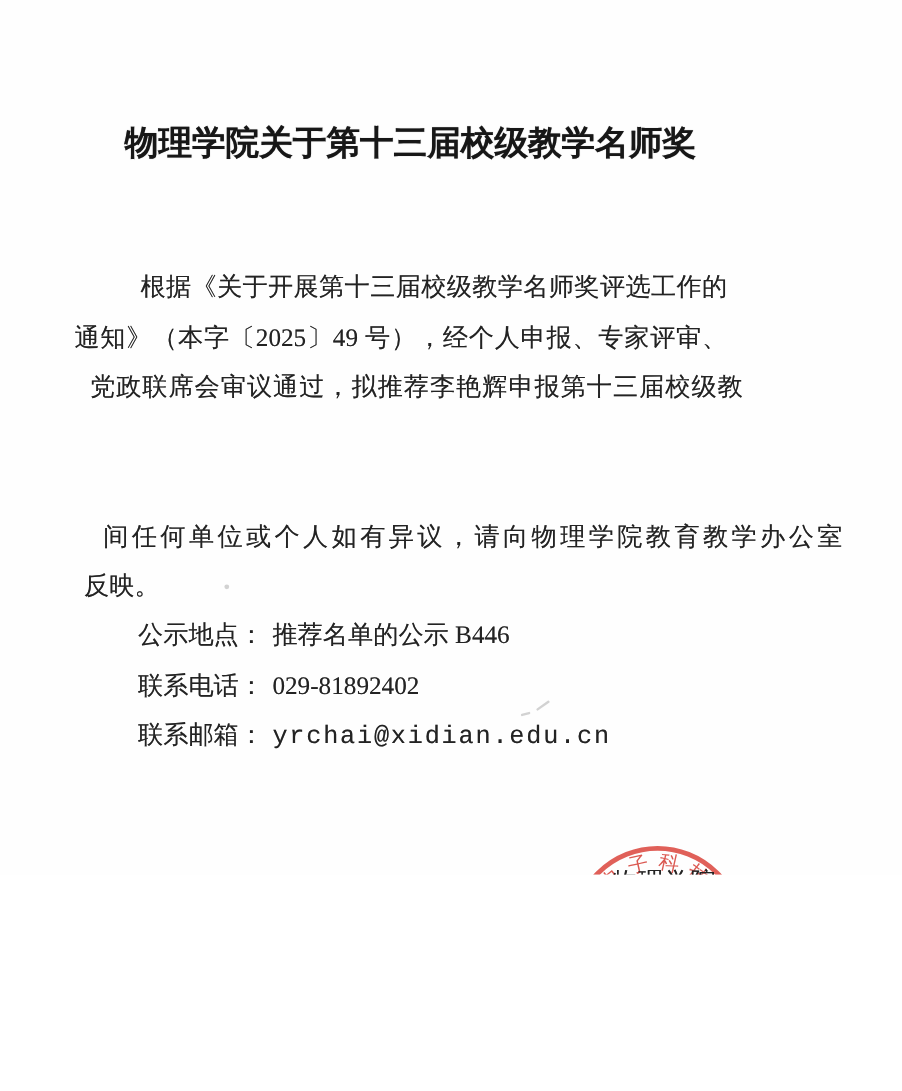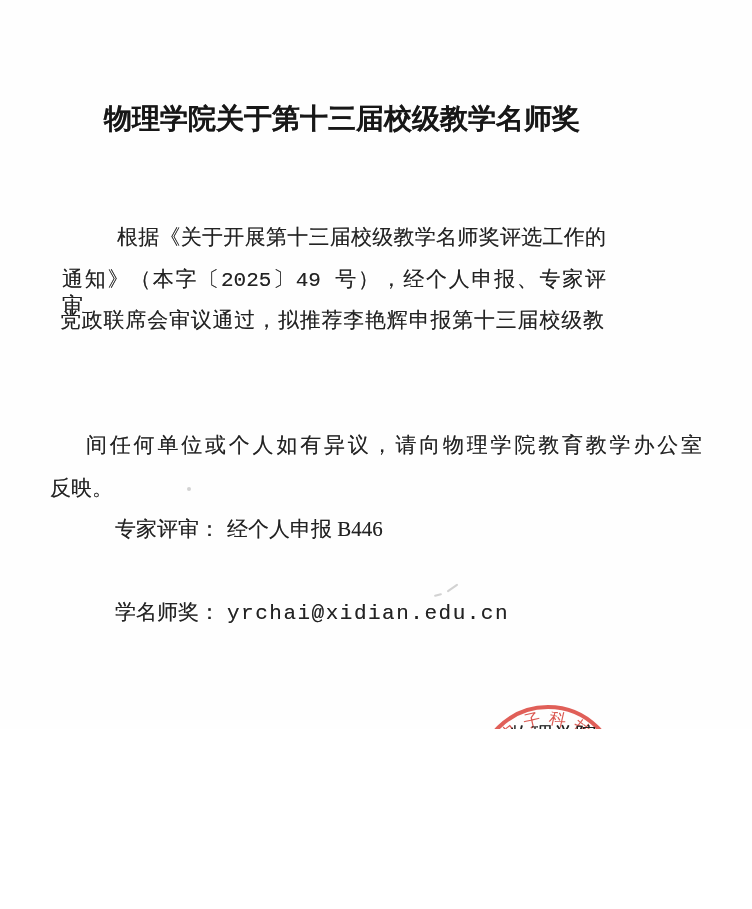--- a/index.html
+++ b/index.html
@@ -17,21 +17,20 @@
     font-size:21px;
     line-height:26px;
     color:#232323;
     white-space:nowrap;
     text-shadow:0 0 0.5px rgba(40,40,40,0.5);
   }
   .just{
     white-space:normal;
     text-align:justify;
     text-align-last:justify;
-    font-family:Liberation Mono, monospace;
   }
   .title-line{
     position:absolute;
     font-size:28px;
     font-weight:bold;
     color:#171717;
     white-space:nowrap;
     text-shadow:0 0 0.6px rgba(20,20,20,0.6);
   }
   .contact-label{display:inline-block;}
@@ -47,30 +46,33 @@
 </style>
 </head>
 <body>
 
 <div id="page">
 
   <div class="title-line" style="left:104px;top:100px;width:504px;">物理学院关于第十三届校级教学名师奖</div>
 
   <div class="line just" style="left:117px;top:226px;width:489px;">根据《关于开展第十三届校级教学名师奖评选工作的</div>
   <div class="line just" style="left:62px;top:268px;width:544px;">通知》（本字〔2025〕49 号），经个人申报、专家评审、</div>
-  <div class="line just" style="left:60px;top:309px;width:544px;">党政联席会审议通过，拟推荐李艳辉申报第十三届校级教</div>
+  <div class="line just" style="left:75px;top:309px;width:544px;">党政联席会审议通过，拟推荐李艳辉申报第十三届校级教</div>
 
   <div class="line just" style="left:62px;top:434px;width:616px;margin-left:24px;">间任何单位或个人如有异议，请向物理学院教育教学办公室</div>
-  <div class="line" style="left:50px;top:475px;">反映。</div>
+  <div class="line" style="left:70px;top:475px;">反映。</div>
 
   <div class="line" style="left:115px;top:516px;">
-    <span class="contact-label">专家评审：</span><span class="contact-value">经个人申报 B446</span>
+    <span class="contact-label">公示地点：</span><span class="contact-value">推荐名单的公示 B446</span>
+  </div>
+  <div class="line" style="left:115px;top:558px;">
+    <span class="contact-label">联系电话：</span><span class="contact-value">029-81892402</span>
   </div>
   <div class="line" style="left:115px;top:599px;">
-    <span class="contact-label">学名师奖：</span><span class="contact-value mono-value">yrchai@xidian.edu.cn</span>
+    <span class="contact-label">联系邮箱：</span><span class="contact-value mono-value">yrchai@xidian.edu.cn</span>
   </div>
 
   <svg class="seal-svg" width="190" height="175" viewBox="456 685 190 175">
     <circle cx="548" cy="777" r="70" fill="none" stroke="#dc4a42" stroke-width="4"></circle>
     <path id="sealArc" d="M 496.8 790.7 A 53 53 0 1 1 599.2 790.7" fill="none"></path>
     <text font-size="17" fill="#d6423a" letter-spacing="6.5" style="font-family:'Liberation Serif','DejaVu Serif',serif;">
       <textPath href="#sealArc" startOffset="50%" text-anchor="middle">西安电子科技大学</textPath>
     </text>
     <polygon points="548,751 542.1,766.9 525.2,767.6 538.5,778.1 533.9,794.4 548,785 562.1,794.4 557.5,778.1 570.8,767.6 553.9,766.9" fill="#db3e38" opacity="0.92"></polygon>
     <text x="551" y="822" text-anchor="middle" font-size="22.5" letter-spacing="1" fill="#d6423a" style="font-family:'Liberation Serif','DejaVu Serif',serif;">物理学院</text>

